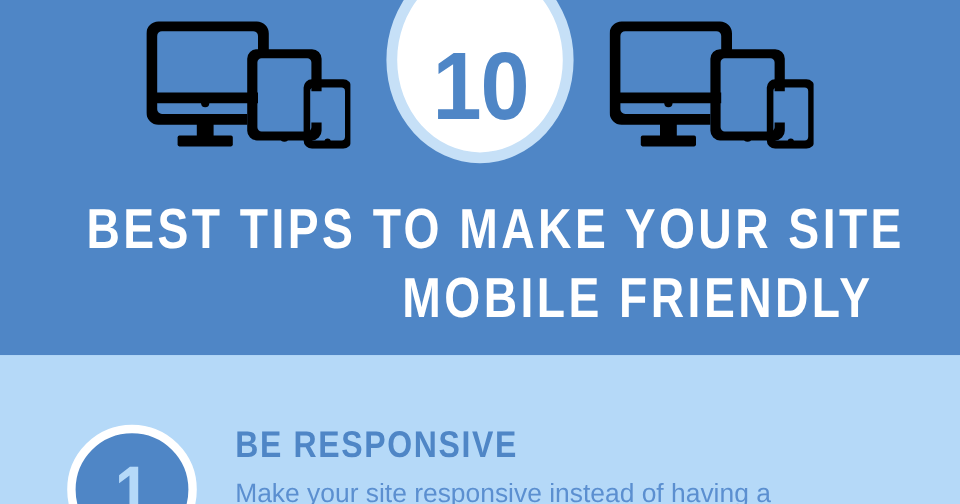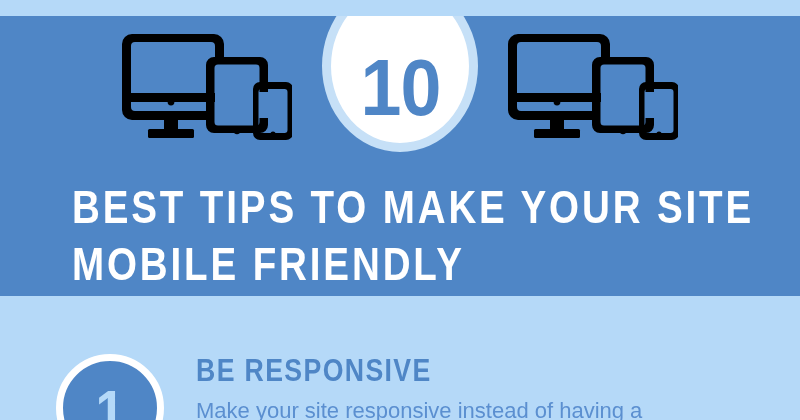--- a/index.html
+++ b/index.html
@@ -11,21 +11,21 @@
   }
   #page {
     position:relative;
     width:800px; height:420px;
     overflow:hidden;
   }
 
   
   .header-band {
     position:absolute;
-    left:0; top:16px;
+    left:0; top:0;
     width:800px; height:296px;
     background:#4f86c6;
     overflow:hidden;
   }
 
   
   .device-cluster {
     position:absolute;
     top:14px;
     width:170px; height:110px;
@@ -56,21 +56,21 @@
     color:#4f86c6;
     letter-spacing:-1px;
     transform:scaleX(0.92);
   }
 
   
   .title-block {
     position:absolute;
     left:0; top:162px;
     width:800px;
-    text-align:left;
+    text-align:right;
   }
   .title-line {
     display:block;
     font-family:"Liberation Sans Narrow","Liberation Sans", sans-serif;
     font-weight:bold;
     color:#ffffff;
     font-size:47px;
     line-height:57px;
     letter-spacing:3.5px;
     text-transform:uppercase;

